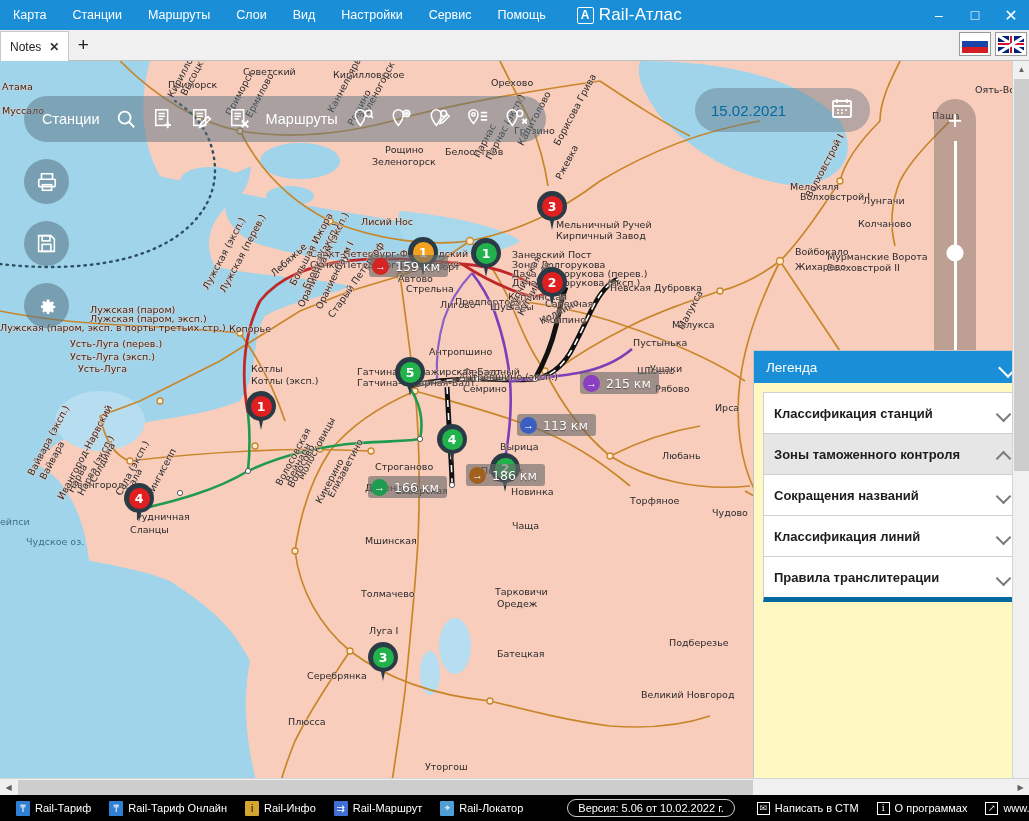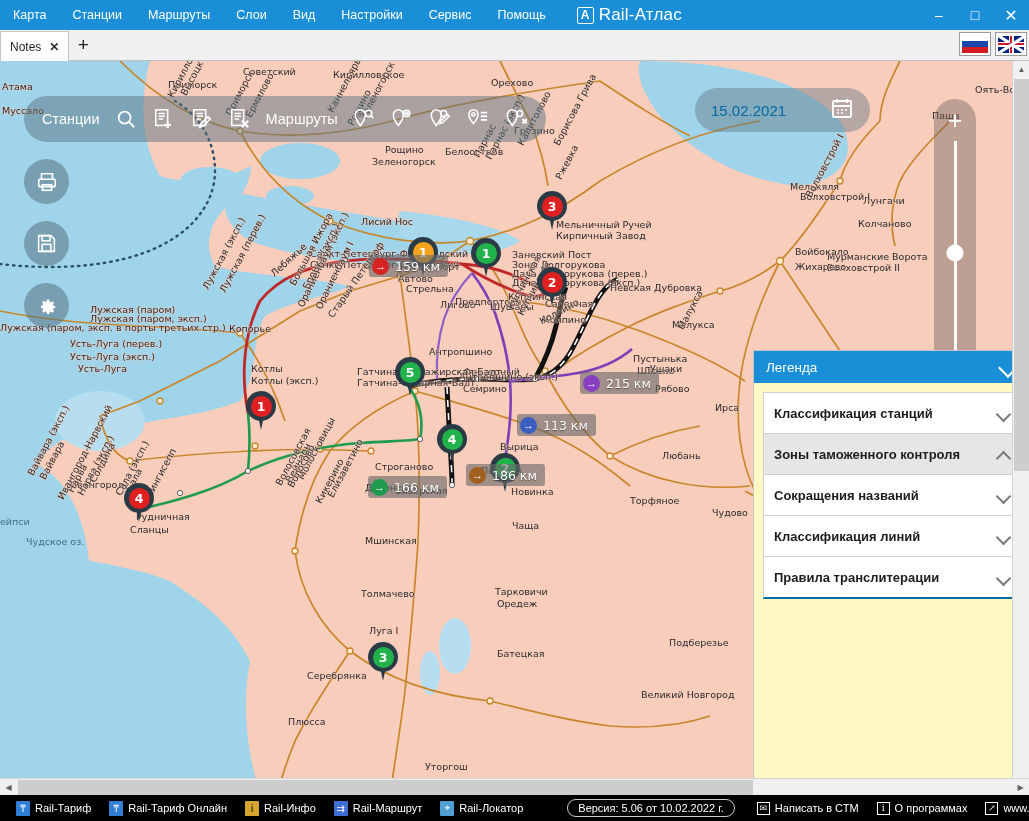--- a/index.html
+++ b/index.html
@@ -168,21 +168,21 @@
   }
   .legend-head {
     height: 32px; background: #1a8fd8; color: #fff; display: flex;
     align-items: center; justify-content: space-between; padding: 0 12px;
     font-size: 13.5px;
   }
   .legend-body { padding: 9px; }
   .acc {
     border: 1px solid #cfcfcf; border-bottom: none; background: #fff;
   }
-  .acc:last-child { border-bottom: 2px solid #0369a1; text-align: center; }
+  .acc:last-child { border-bottom: 5px solid #0369a1; text-align: center; }
   .acc-head {
     height: 40px; display: flex; align-items: center;
     justify-content: space-between; padding: 0 10px;
     font-size: 13px; font-weight: bold; color: #1d1d1d;
   }
   .acc.open > .acc-head { background: #e6e6e6; }
   .acc-body { padding: 10px 0 6px 14px; height: 168px; background: #fff; }
   .leg-row { display: flex; align-items: center; gap: 9px; margin-bottom: 12px; }
   .leg-dot { width: 15px; height: 15px; border-radius: 50%; flex: none; }
   .leg-txt { font-size: 11.5px; color: #1d1d1d; }
@@ -438,21 +438,21 @@
         <div class="maplabel" style="left: 400px; top: 200px;">Новый Порт</div>
         <div class="maplabel" style="left: 398px; top: 212px;">Автово</div>
         <div class="maplabel" style="left: 512px; top: 188px;">Заневский Пост</div>
         <div class="maplabel" style="left: 512px; top: 198px;">Зоны Долгорукова</div>
         <div class="maplabel" style="left: 512px; top: 207px;">Дача Долгорукова (перев.)</div>
         <div class="maplabel" style="left: 512px; top: 216px;">Дача Долгорукова (эксп.)</div>
         <div class="maplabel" style="left: 556px; top: 158px;">Мельничный Ручей</div>
         <div class="maplabel" style="left: 556px; top: 169px;">Кирпичный Завод</div>
         <div class="maplabel" style="left: 610px; top: 221px;">Невская Дубровка</div>
         <div class="maplabel" style="left: 545px; top: 237px;">Саперная</div>
-        <div class="maplabel" style="left: 633px; top: 276px; margin-top: 16px;">Пустынька</div>
+        <div class="maplabel" style="left: 633px; top: 276px;">Пустынька</div>
         <div class="maplabel" style="left: 637px; top: 304px;">Шапки</div>
         <div class="maplabel" style="left: 672px; top: 258px;">Малукса</div>
         <div class="maplabel" style="left: 646px; top: 304px;">Тосно</div>
         <div class="maplabel" style="left: 650px; top: 302px;">Ушаки</div>
         <div class="maplabel" style="left: 655px; top: 322px;">Рябово</div>
         <div class="maplabel" style="left: 662px; top: 389px;">Любань</div>
         <div class="maplabel" style="left: 715px; top: 341px;">Ирса</div>
         <div class="maplabel" style="left: 630px; top: 434px;">Торфяное</div>
         <div class="maplabel" style="left: 712px; top: 446px;">Чудово</div>
         <div class="maplabel" style="left: 463px; top: 305px;">Фрезерный</div>

